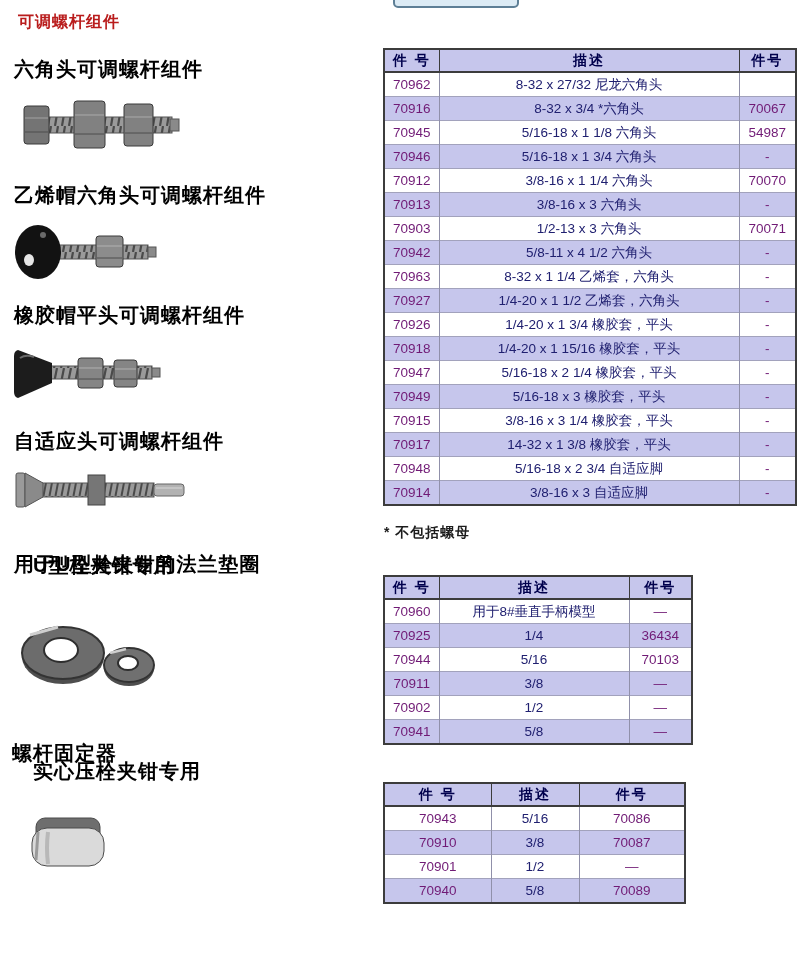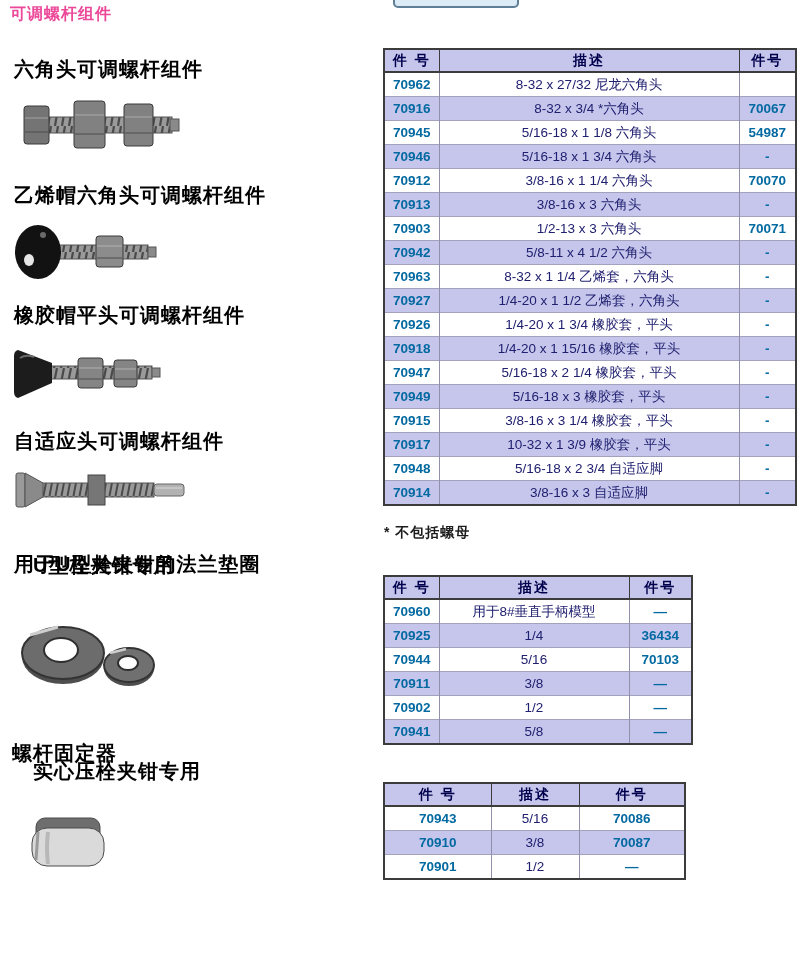--- a/index.html
+++ b/index.html
@@ -1,22 +1,22 @@
 <!DOCTYPE html>
 <html><head>
 <meta charset="utf-8">
 <style>
   html,body{margin:0;padding:0;background:#fff;}
   .page{
     position:relative;width:809px;height:958px;background:#ffffff;
     font-family:"Liberation Sans","DejaVu Sans",sans-serif;overflow:hidden;
   }
   .title{
-    position:absolute;left:10px;top:4px;margin:0;
-    font-size:16px;font-weight:bold;color:#ec4899;letter-spacing:1px;
+    position:absolute;left:10px;top:4px;margin:8px;
+    font-size:16px;font-weight:bold;color:#b91c1c;letter-spacing:1px;
   }
   .heading{
     position:absolute;font-size:20px;font-weight:bold;color:#000;
     white-space:nowrap;letter-spacing:1px;
   }
   .photo{position:absolute;}
   .top-btn{
     position:absolute;left:393px;top:-14px;width:122px;height:18px;
     border:2px solid #5e7f96;border-radius:5px;background:#dcebf5;
   }
@@ -28,21 +28,21 @@
     background:#c6c6ec;color:#00004d;font-weight:bold;font-size:14px;
     height:21px;padding:0;border:1px solid #3c3c3c;border-bottom:2px solid #3c3c3c;
     letter-spacing:2px;
   }
   table.cat td{
     font-size:13.5px;color:#202070;text-align:center;height:23px;padding:0 2px;
     border-left:1px solid #9090aa;border-right:1px solid #9090aa;
     border-top:1px solid #a2a2bc;white-space:nowrap;overflow:hidden;
   }
   table.cat tr.alt td{background:#c6c6ec;}
-  table.cat td:first-child,table.cat td:last-child{font-weight:bold;color:#0369a1;}
+  table.cat td:first-child,table.cat td:last-child{font-weight:normal;color:#701a75;}
   .footnote{
     position:absolute;left:384px;top:524px;font-size:14px;color:#1c1c1c;
     letter-spacing:1px;
     font-weight:bold;
   }
 </style>
 </head>
 <body>
 
 <div class="page">
@@ -232,21 +232,21 @@
           <td>5/16-18 x 3 橡胶套，平头</td>
           <td>-</td>
         </tr>
         <tr>
           <td>70915</td>
           <td>3/8-16 x 3 1/4 橡胶套，平头</td>
           <td>-</td>
         </tr>
         <tr class="alt">
           <td>70917</td>
-          <td>10-32 x 1 3/9 橡胶套，平头</td>
+          <td>14-32 x 1 3/8 橡胶套，平头</td>
           <td>-</td>
         </tr>
         <tr>
           <td>70948</td>
           <td>5/16-18 x 2 3/4 自适应脚</td>
           <td>-</td>
         </tr>
         <tr class="alt">
           <td>70914</td>
           <td>3/8-16 x 3 自适应脚</td>
@@ -326,16 +326,21 @@
         <tr class="alt">
           <td>70910</td>
           <td>3/8</td>
           <td>70087</td>
         </tr>
         <tr>
           <td>70901</td>
           <td>1/2</td>
           <td>—</td>
         </tr>
+        <tr class="alt">
+          <td>70940</td>
+          <td>5/8</td>
+          <td>70089</td>
+        </tr>
       </tbody>
   </table>
 
 </div>
 
 </body></html>

